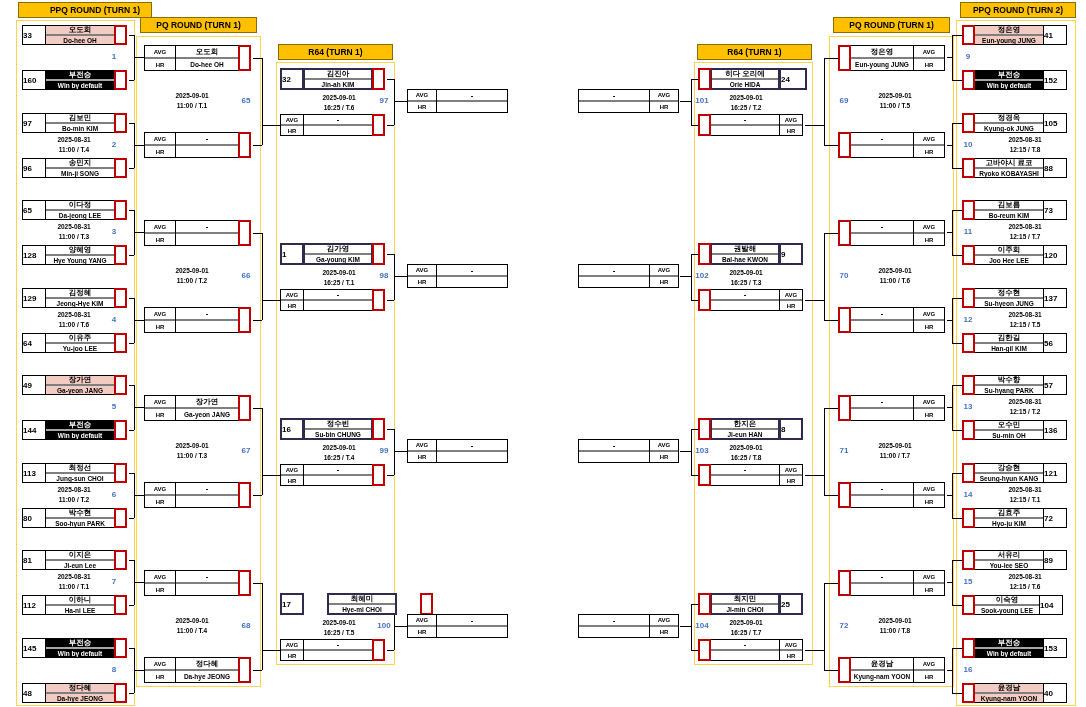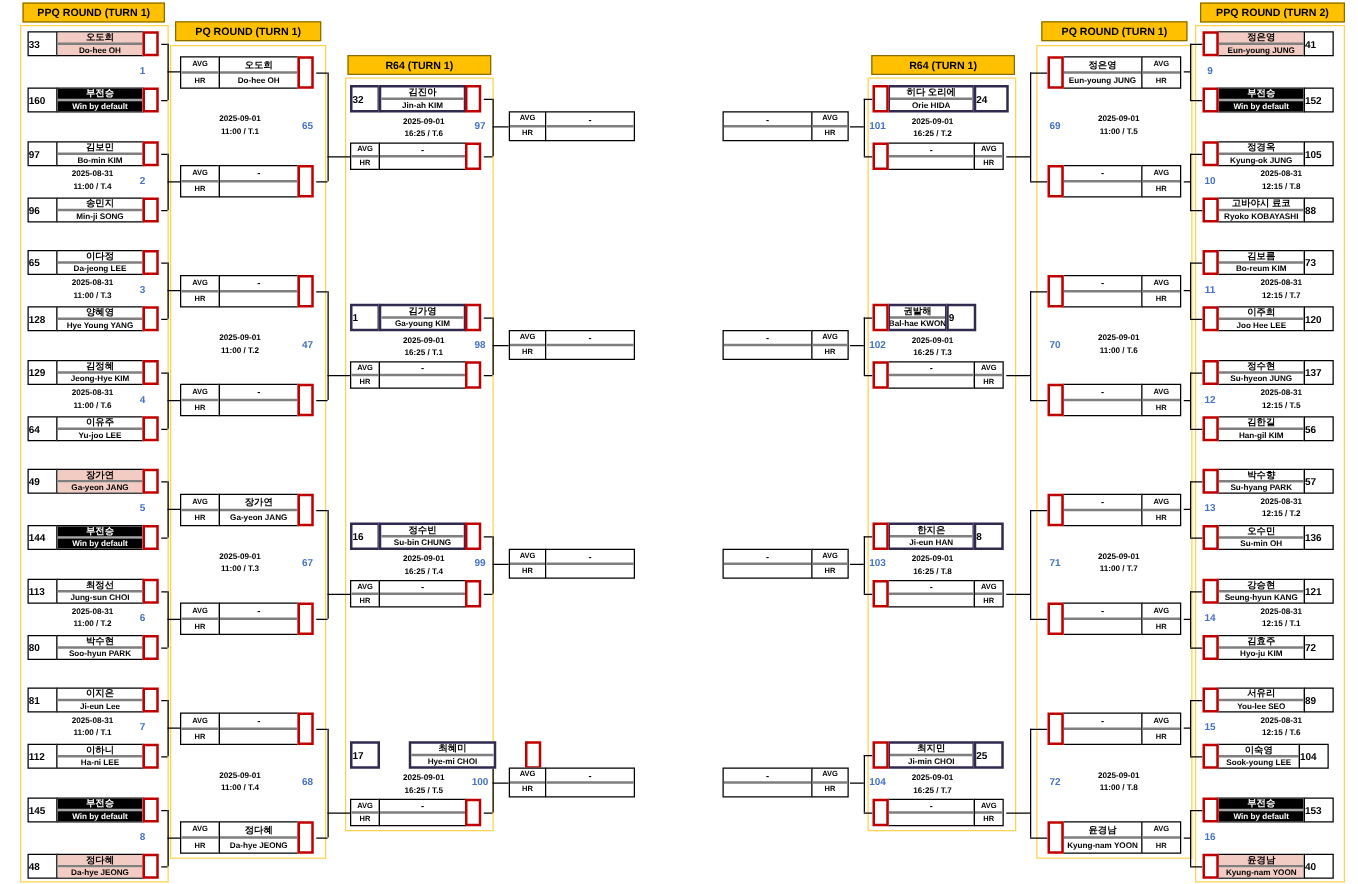--- a/index.html
+++ b/index.html
@@ -33,21 +33,21 @@
 </head>
 <body>
 
 <div id="stage">
     <div class="frame" style="left: 16px; top: 20px; width: 117px; height: 684px;"></div>
     <div class="frame" style="left: 136px; top: 36px; width: 123px; height: 649px;"></div>
     <div class="frame" style="left: 276px; top: 62px; width: 117px; height: 601px;"></div>
     <div class="frame" style="left: 694px; top: 62px; width: 117px; height: 601px;"></div>
     <div class="frame" style="left: 829px; top: 36px; width: 123px; height: 649px;"></div>
     <div class="frame" style="left: 956px; top: 20px; width: 118px; height: 684px;"></div>
-    <div class="hdr" style="left: 18px; top: 2px; width: 112px; height: 14px;">PPQ ROUND (TURN 1)</div>
+    <div class="hdr" style="left: 18px; top: 2px; width: 112px; height: 14px; padding-left: 20px;">PPQ ROUND (TURN 1)</div>
     <div class="hdr" style="left: 140px; top: 17px; width: 115px; height: 14px;">PQ ROUND (TURN 1)</div>
     <div class="hdr" style="left: 278px; top: 44px; width: 113px; height: 14px;">R64 (TURN 1)</div>
     <div class="hdr" style="left: 697px; top: 44px; width: 113px; height: 14px;">R64 (TURN 1)</div>
     <div class="hdr" style="left: 833px; top: 17px; width: 115px; height: 14px;">PQ ROUND (TURN 1)</div>
     <div class="hdr" style="left: 960px; top: 2px; width: 114px; height: 14px;">PPQ ROUND (TURN 2)</div>
     <div class="entry" style="left: 22px; top: 25px; height: 20px;">
       <div class="cell seedcell" style="width: 24px;">
         <div>33</div>
       </div>
       <div class="cell duocell pinkbg" style="width: 70px;">
@@ -540,21 +540,21 @@
       <div class="cell duocell" style="width: 64px;">
         <div class="row1">-</div>
         <div class="row2"></div>
       </div>
       <div class="cell redcell" style="width: 13px;"></div>
     </div>
     <div class="sched" style="left: 146px; top: 265px; width: 92px; height: 22px;">
       <div>2025-09-01</div>
       <div>11:00 / T.2</div>
     </div>
-    <div class="mnum" style="left: 236px; top: 270px; width: 20px; height: 12px;">47</div>
+    <div class="mnum" style="left: 236px; top: 270px; width: 20px; height: 12px;">66</div>
     <div class="line" style="left: 253px; top: 233px; width: 9px; height: 1px;"></div>
     <div class="line" style="left: 253px; top: 320px; width: 9px; height: 1px;"></div>
     <div class="line" style="left: 262px; top: 233px; width: 1px; height: 87px;"></div>
     <div class="line" style="left: 262px; top: 300px; width: 18px; height: 1px;"></div>
     <div class="entry" style="left: 144px; top: 395px; height: 26px;">
       <div class="cell duocell labelcell" style="width: 32px;">
         <div class="row1">AVG</div>
         <div class="row2">HR</div>
       </div>
       <div class="cell duocell" style="width: 64px;">
@@ -883,21 +883,21 @@
       <div>2025-09-01</div>
       <div>16:25 / T.2</div>
     </div>
     <div class="mnum" style="left: 692px; top: 95px; width: 20px; height: 12px;">101</div>
     <div class="line" style="left: 691px; top: 79px; width: 7px; height: 1px;"></div>
     <div class="line" style="left: 691px; top: 125px; width: 7px; height: 1px;"></div>
     <div class="line" style="left: 691px; top: 79px; width: 1px; height: 46px;"></div>
     <div class="line" style="left: 680px; top: 101px; width: 11px; height: 1px;"></div>
     <div class="entry navy" style="left: 698px; top: 243px; height: 22px;">
       <div class="cell redcell" style="width: 13px;"></div>
-      <div class="cell duocell" style="width: 48px;">
+      <div class="cell duocell" style="width: 70px;">
         <div class="row1">권발해</div>
         <div class="row2">Bal-hae KWON</div>
       </div>
       <div class="cell seedcell" style="width: 24px;">
         <div>9</div>
       </div>
     </div>
     <div class="entry" style="left: 698px; top: 289px; height: 22px;">
       <div class="cell redcell" style="width: 13px;"></div>
       <div class="cell duocell" style="width: 70px;">

